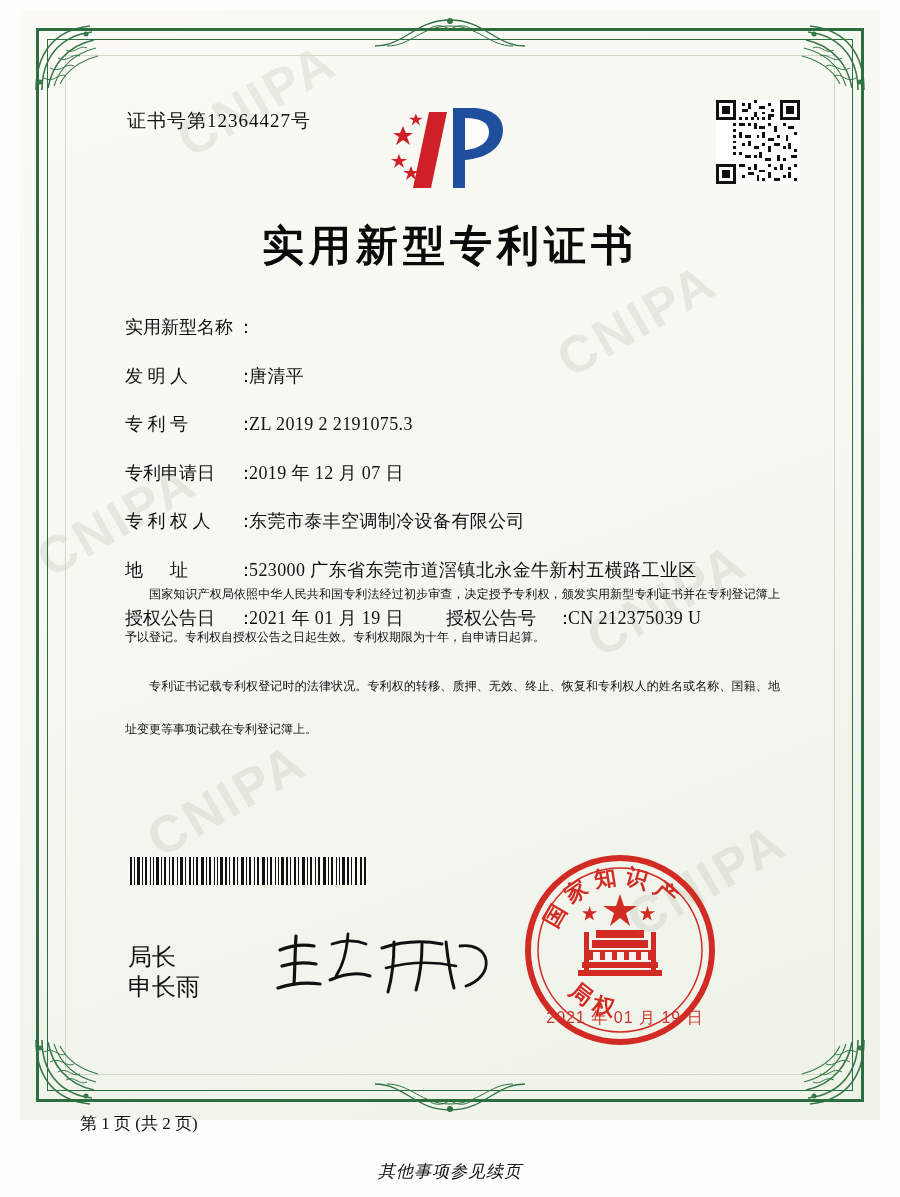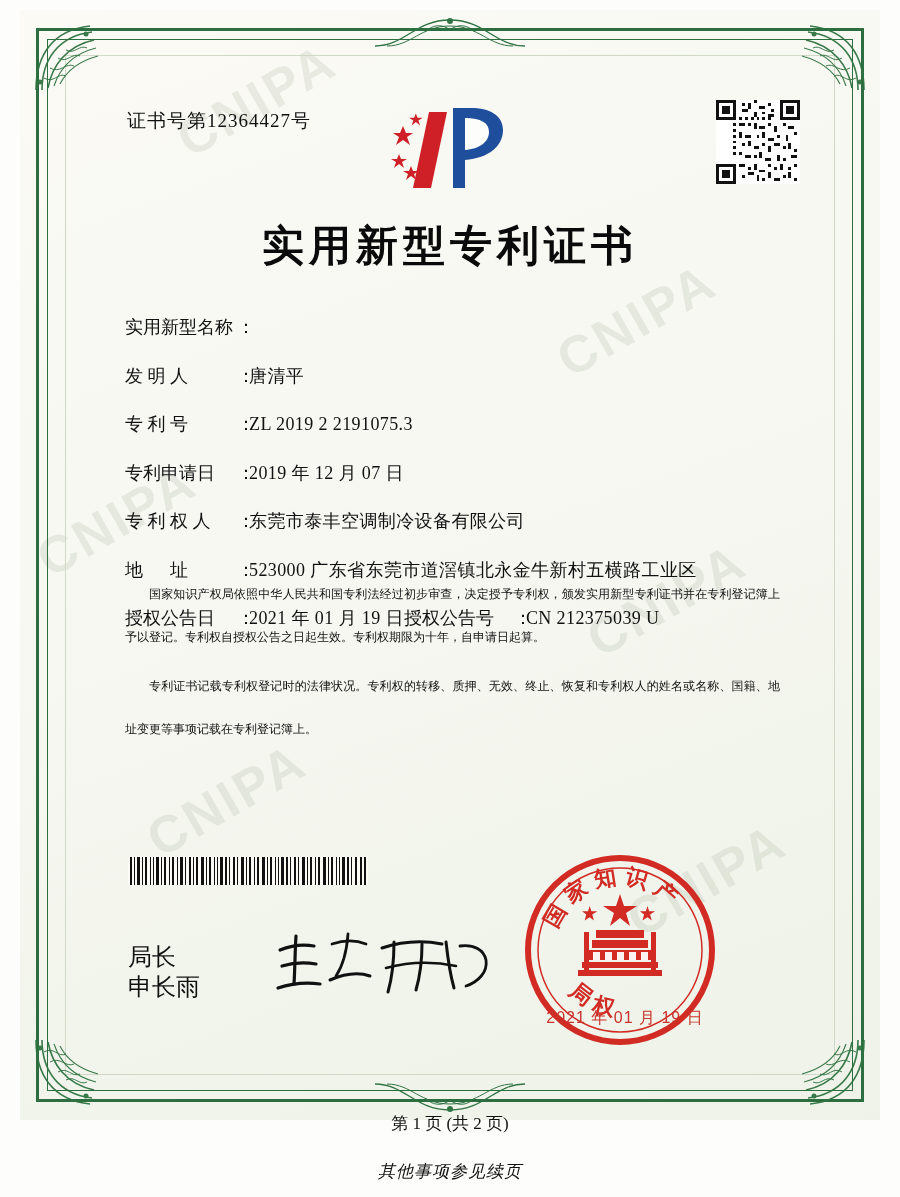--- a/index.html
+++ b/index.html
@@ -182,20 +182,21 @@
     flex: none;
   }
   .row .value {
     flex: 1;
     letter-spacing: .4px;
   }
   .row.two .value { flex: none; }
   .row .label2 {
     width: 110px;
     flex: none;
+    margin-left: 42px;
     white-space: pre;
   }
 
   .para {
     position: absolute;
     left: 45px;
     right: 40px;
     top: 513px;
     font-size: 12px;
     line-height: 43px;
@@ -255,21 +256,20 @@
     font-size: 16px;
     color: #c8332c;
     letter-spacing: 1px;
     font-family: "Liberation Sans", sans-serif;
   }
 
   .page-no {
     position: absolute;
     left: 0; right: 0;
     top: 1052px;
-    text-align: center;
     font-size: 17px;
     color: #111;
   }
 
   .footnote {
     position: absolute;
     left: 0; right: 0;
     top: 1160px;
     text-align: center;
     font-size: 17px;

